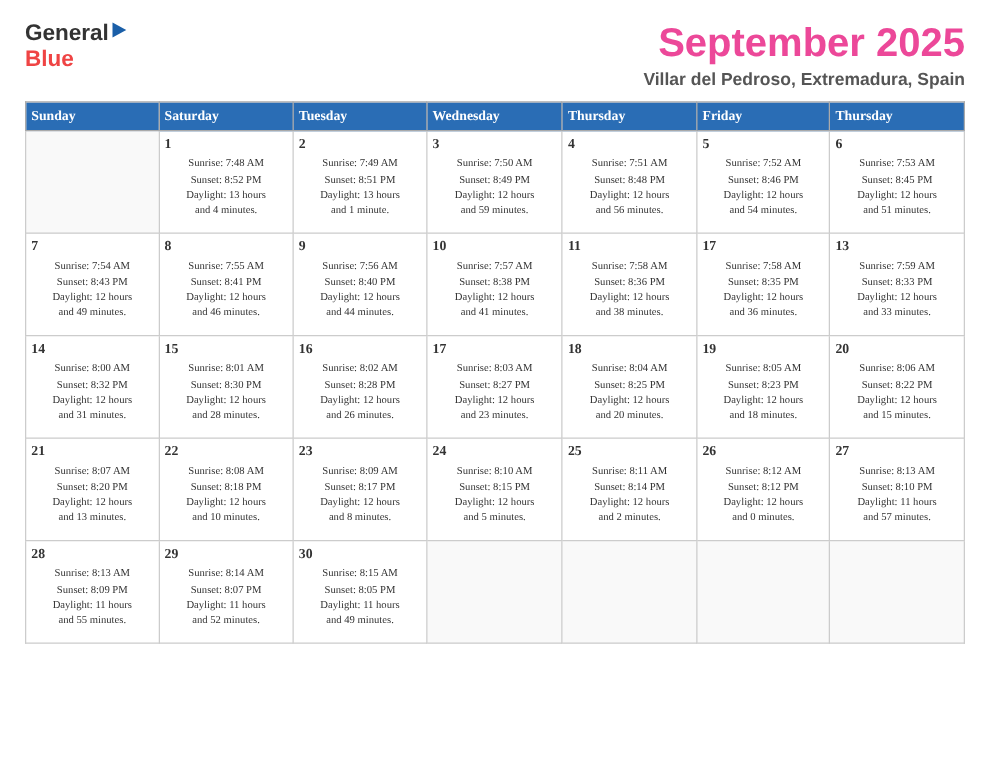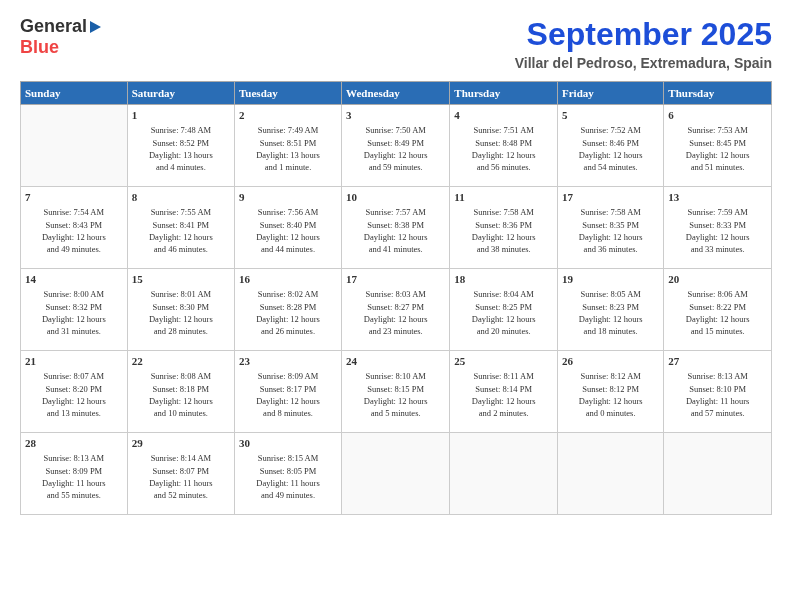--- a/index.html
+++ b/index.html
@@ -20,26 +20,26 @@
       display: flex;
       justify-content: space-between;
       align-items: flex-start;
       margin-bottom: 10px;
     }
     .logo {
       display: flex;
       flex-direction: column;
       align-items: flex-start;
     }
-    .logo-line1 { display: flex; align-items: center; }
+    .logo-line1 { display: flex; }
     .title-block { text-align: right; }
     .month-title {
       font-size: 32px;
       font-weight: bold;
-      color: #1d4ed8;
+      color: #ec4899;
     }
     .location {
       font-size: 14px;
       color: #555;
       margin-top: 2px;
       font-weight: bold;
     }
     .calendar {
       width: 100%;
       border-collapse: collapse;

